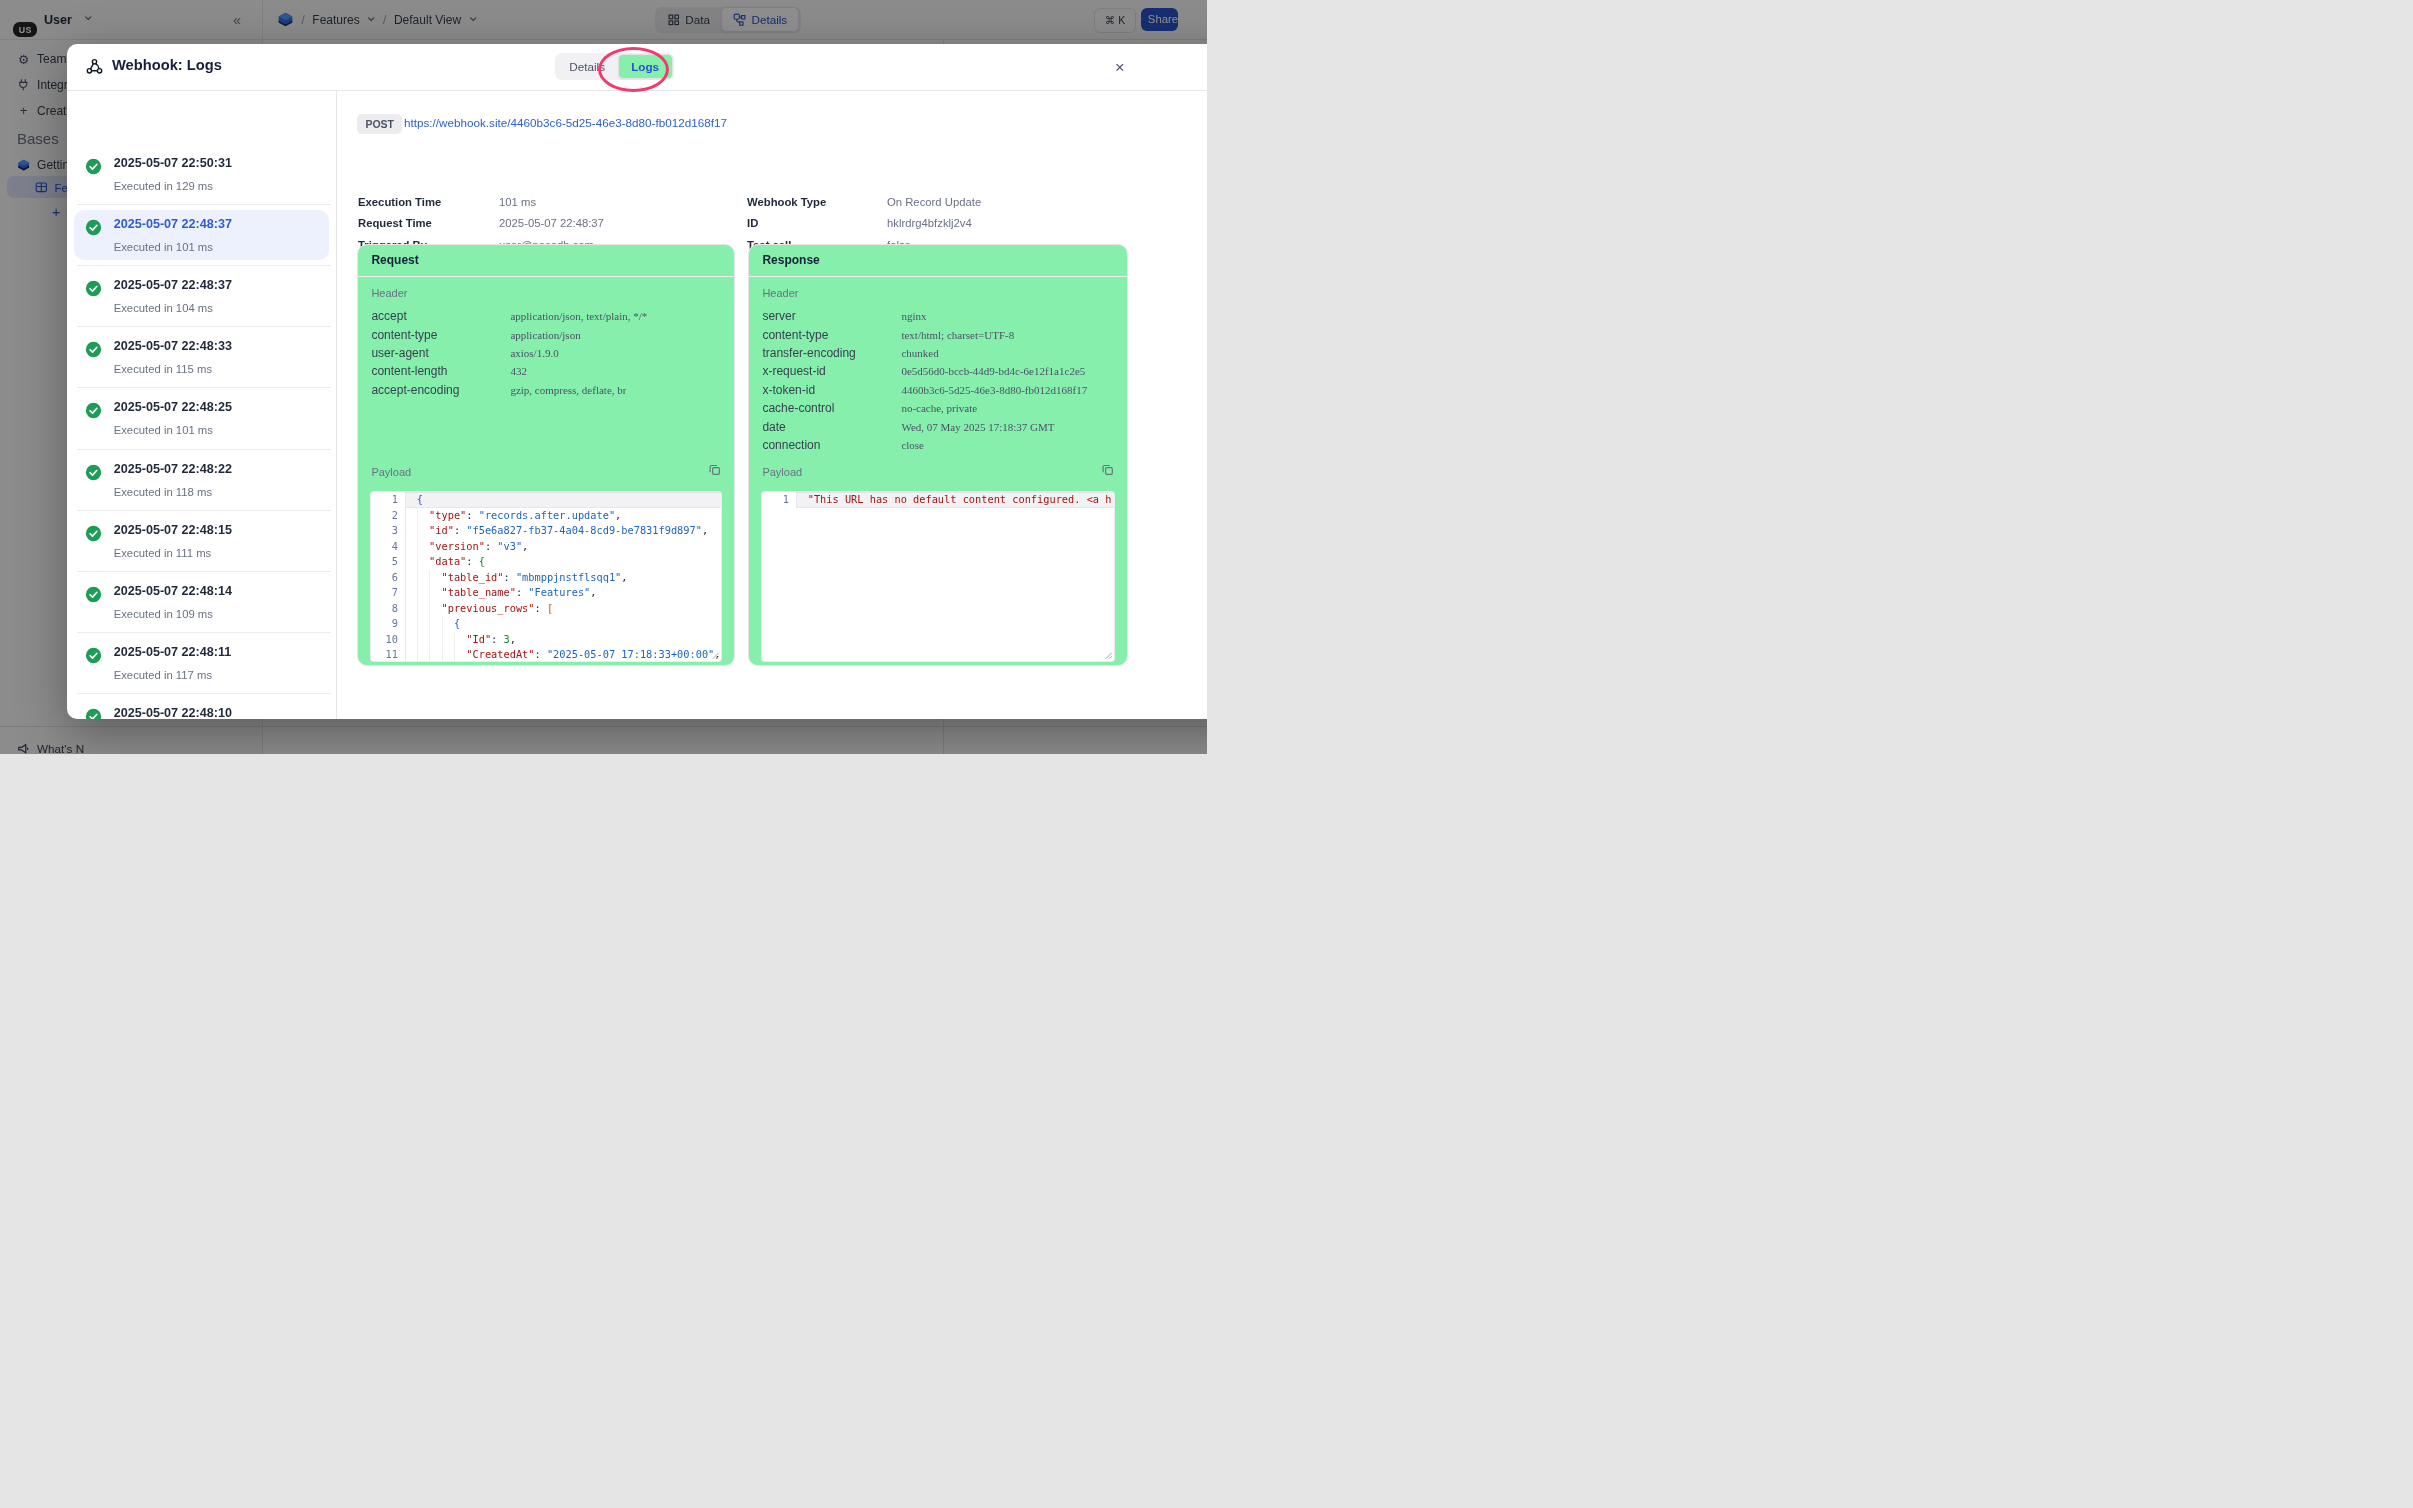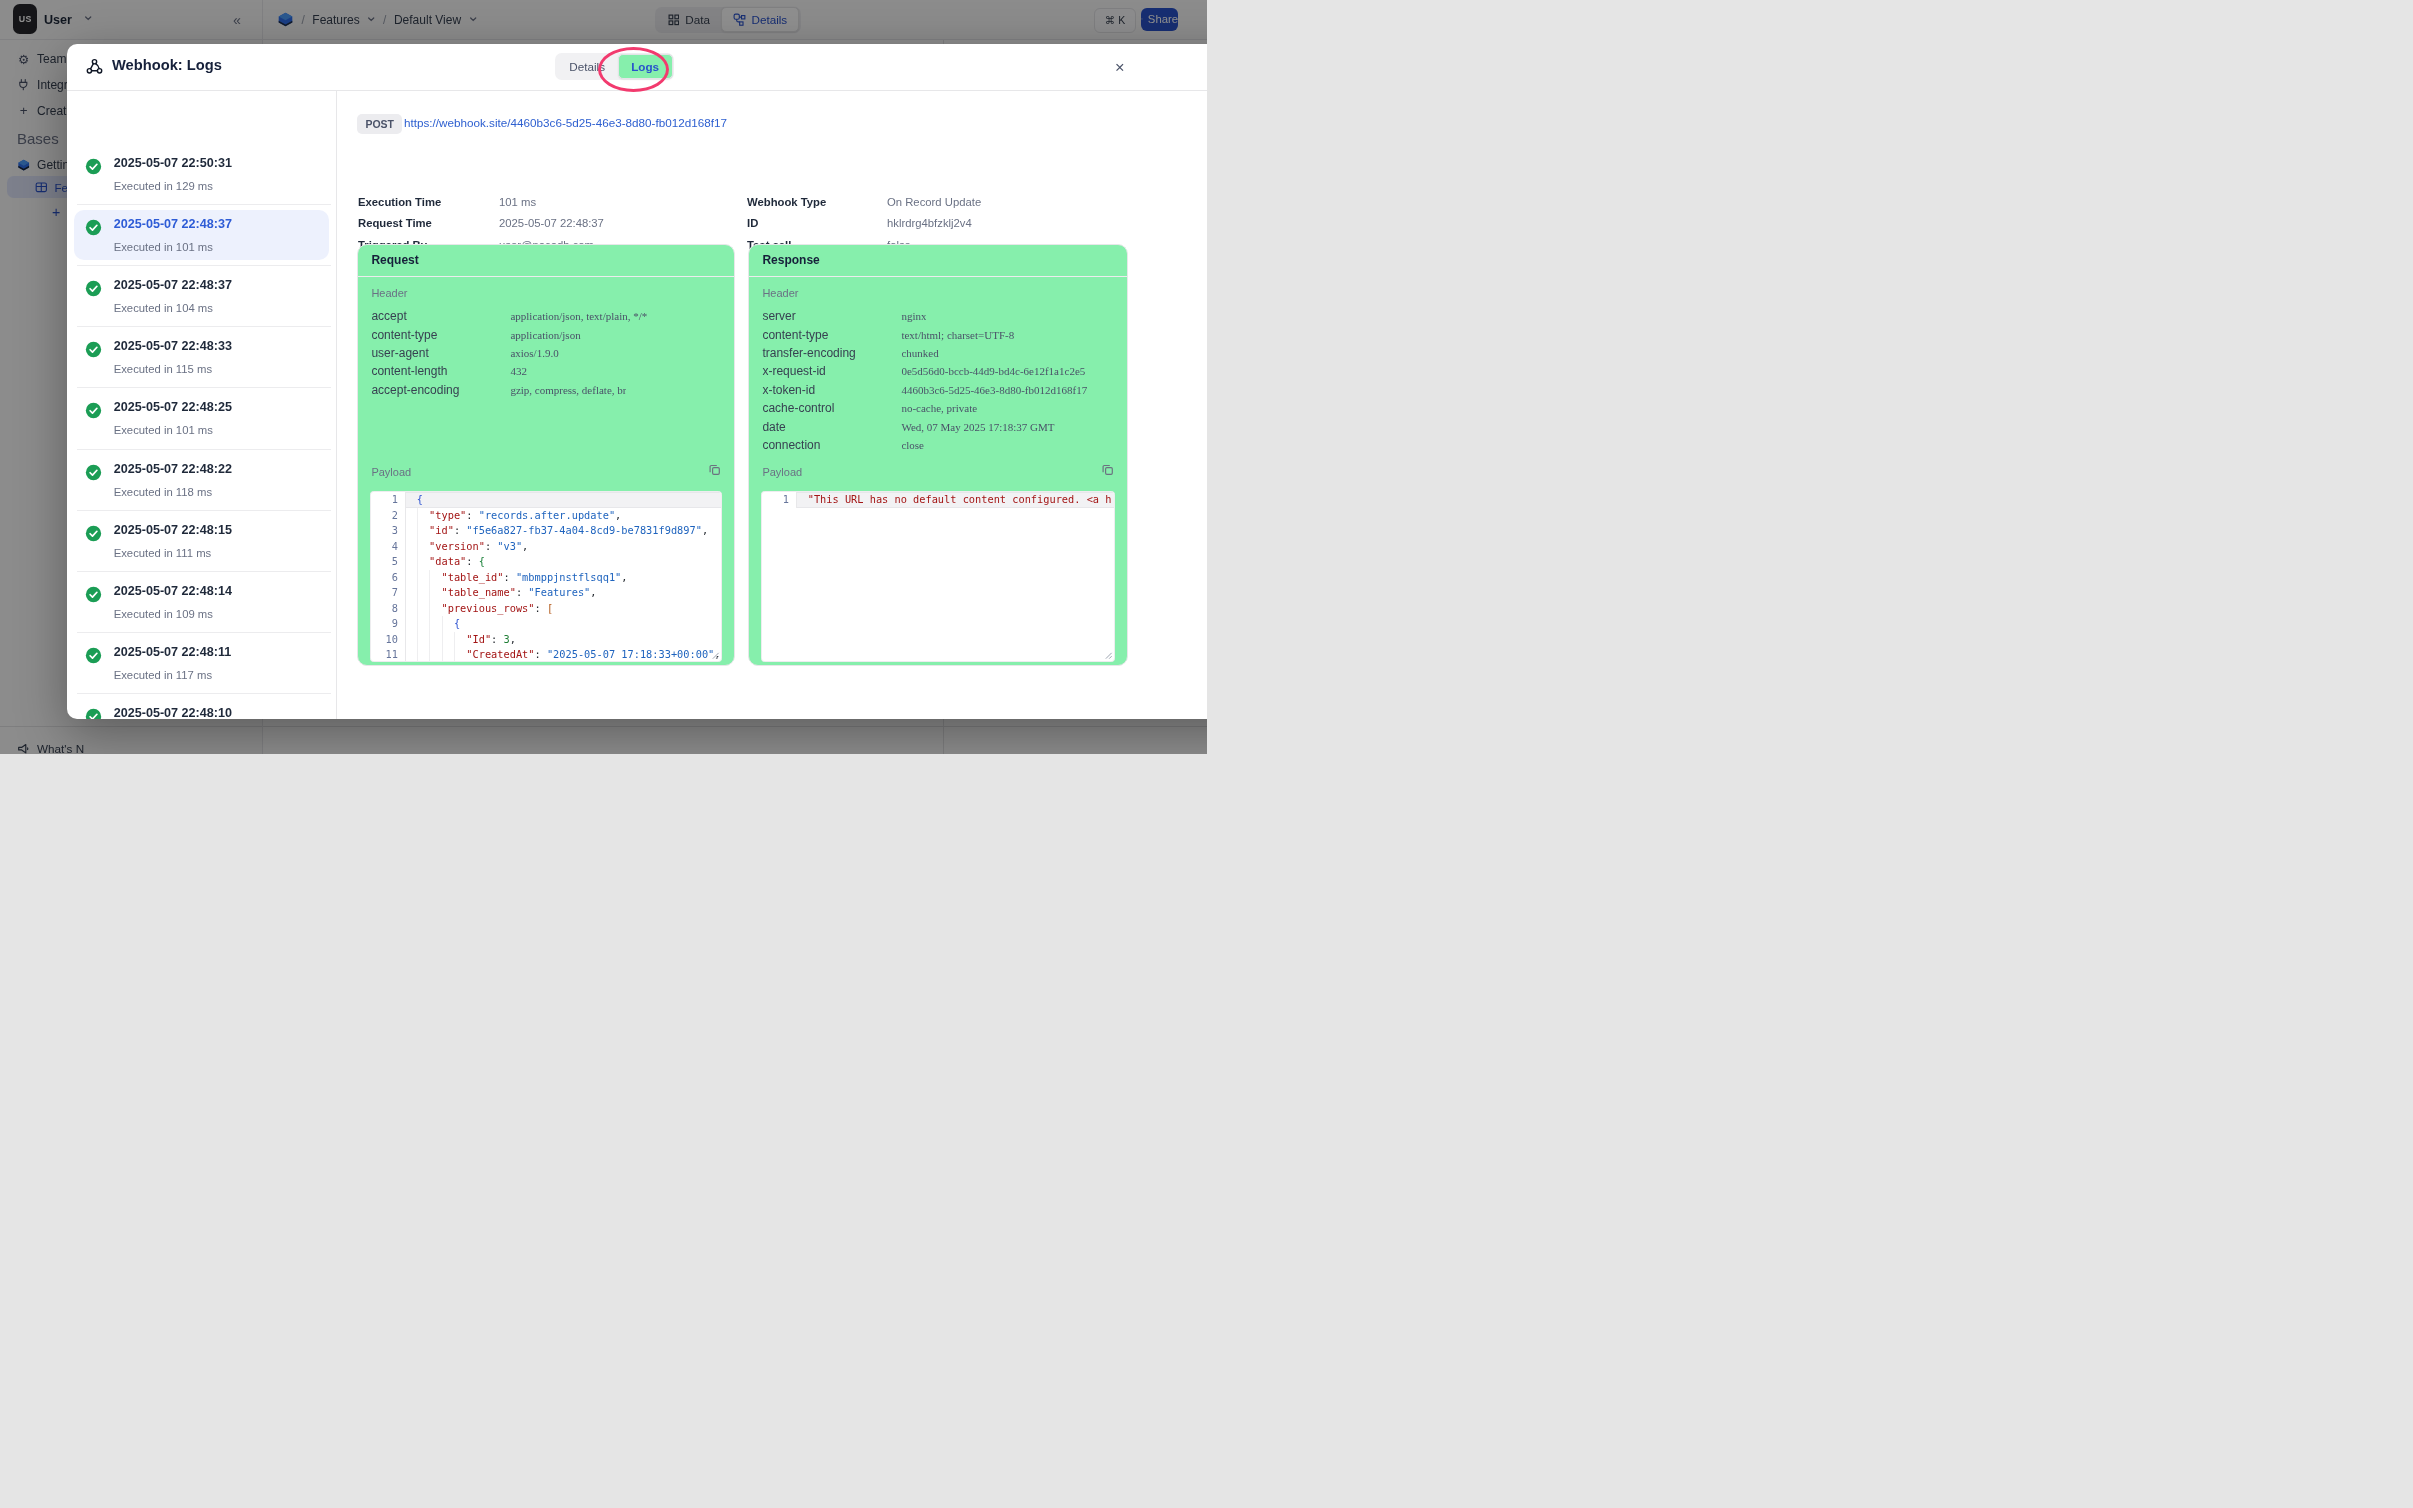--- a/index.html
+++ b/index.html
@@ -2,21 +2,21 @@
 <html style="font-size:13.4px"><head>
 <meta charset="utf-8">
 <style>
   html,body{margin:0;padding:0;background:#e5e5e5;}
   #app{position:relative;width:1207px;height:754px;overflow:hidden;background:#fff;
        font-family:"Liberation Sans","DejaVu Sans",sans-serif;color:#1f293a;
        -webkit-font-smoothing:antialiased;}
   
   .topbar{position:absolute;left:0;top:0;width:1207px;height:39px;background:#f9f9fa;
           border-bottom:0.8px solid #e7e7e9;z-index:1;}
-  .ws-logo{position:absolute;left:13.4px;top:4px;width:23.5px;height:30px;border-radius:6.7px;
+  .ws-logo{position:absolute;left:13.4px;top:22px;width:23.5px;height:15px;border-radius:6.7px;
            background:#26262b;color:#fff;font-size:8.8px;font-weight:bold;display:flex;
            align-items:center;justify-content:center;letter-spacing:0.4px;}
   .ws-name{position:absolute;left:44px;top:0;height:39px;display:flex;align-items:center;
            font-size:12.6px;font-weight:600;color:#1f293a;}
   .ws-chev{position:absolute;left:84px;top:14.2px;}
   .collapse{position:absolute;left:233px;top:0;height:39px;display:flex;align-items:center;
             color:#6a7184;font-size:14.2px;}
   .vdiv{position:absolute;left:262px;top:0;width:0.8px;height:754px;background:#e7e7e9;z-index:1;}
   .crumbs{position:absolute;left:277px;top:0;height:39px;display:flex;align-items:center;gap:7.5px;
           font-size:12px;color:#374151;font-weight:500;}

